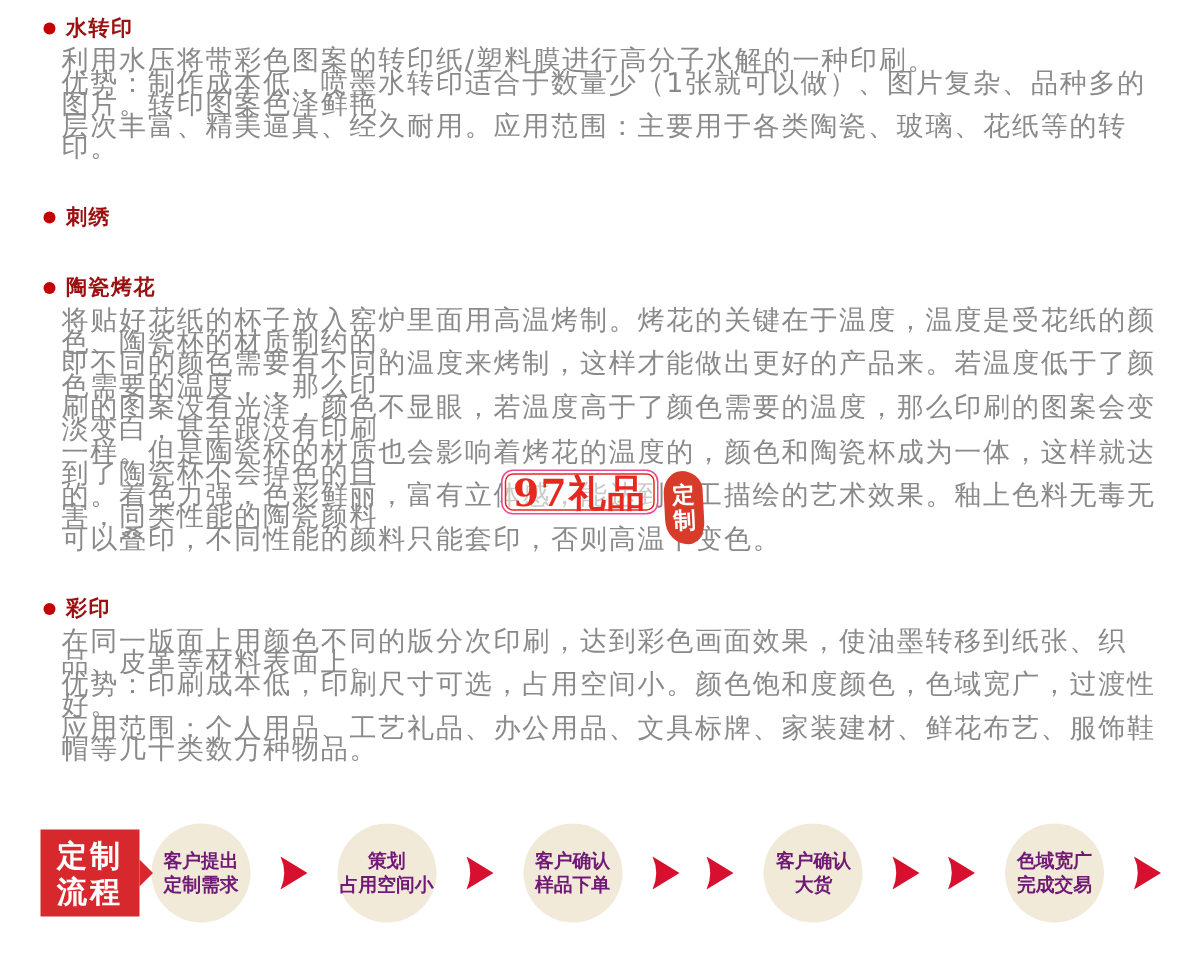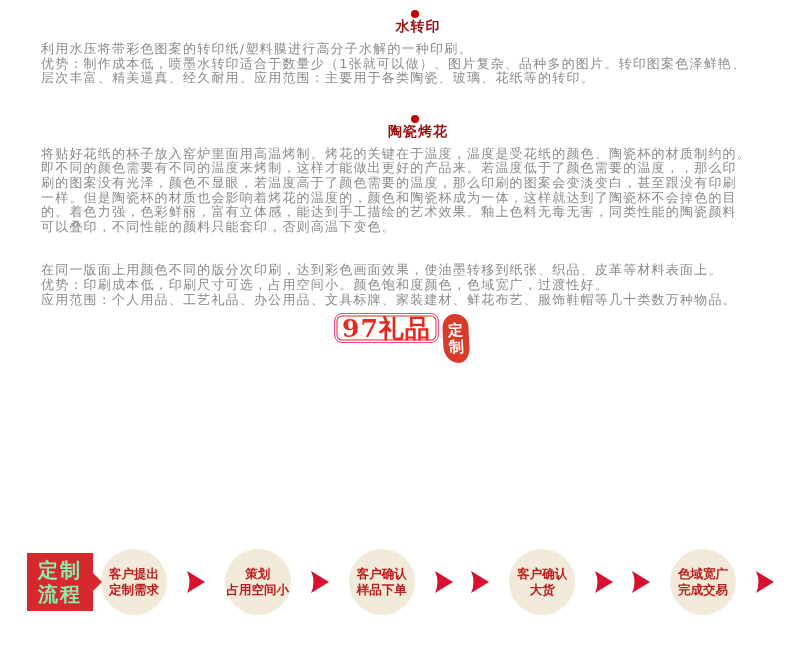--- a/index.html
+++ b/index.html
@@ -9,34 +9,34 @@
     width:800px; height:648px;
     background:#ffffff;
     overflow:hidden;
     font-family:"DejaVu Sans","Liberation Sans",sans-serif;
   }
   
   .sections { position:absolute; top:10px; left:0; width:800px; }
   .section { margin-bottom:29px; }
   .section-head {
     display:flex; align-items:center;
-    padding-left:29px; margin-bottom:6px;flex-direction:column;
+    padding-left:29px; margin-bottom:6px;
   }
   .bullet {
     width:8px; height:8px; border-radius:50%;
     background:#c40000; flex:0 0 auto;
   }
   .section-title {
     margin-left:7px;
     font-size:14px; font-weight:bold;
     color:#9a1010; letter-spacing:1px;
   }
   .section-body {
     margin-left:41px; width:738px;
-    font-size:13px; line-height:14.6px;
+    font-size:18px; line-height:14.6px;
     color:#8a8a8a; letter-spacing:1.2px;
     white-space:pre-line;
   }
   
   .wm-box {
     position:absolute; left:334px; top:313px;
     height:30px; padding:0 7px;
     border:1px solid #ec4899; border-radius:8px;
     box-shadow:inset 0 0 0 1.5px #ffffff, inset 0 0 0 2.5px #e8281e;
     display:flex; align-items:center;
@@ -65,41 +65,41 @@
   .flow {
     position:absolute; left:27px; top:548px;
     width:746px; height:68px;
     display:flex; align-items:center;
   }
   .flow-label {
     position:relative;
     width:66px; height:58px; flex:0 0 auto;
     background:#d7282d;
     display:flex; align-items:center; justify-content:center;
-    color:#86efac; font-size:20px; font-weight:bold;
+    color:#ffffff; font-size:20px; font-weight:bold;
     letter-spacing:2px; line-height:24px;
     white-space:pre-line; text-align:center;
   }
   .flow-label::after {
     content:""; position:absolute; right:-9px; top:50%;
     transform:translateY(-50%);
     border-top:9px solid transparent;
     border-bottom:9px solid transparent;
     border-left:9px solid #d7282d;
   }
   .flow-steps {
     flex:1; display:flex; align-items:center;
     justify-content:space-between; margin-left:8px;
   }
   .step {
     width:66px; height:66px; border-radius:50%;
     background:#f2ead9; flex:0 0 auto;
     display:flex; align-items:center; justify-content:center;
     text-align:center;
-    font-size:12.5px; font-weight:bold; color:#b91c1c;
+    font-size:12.5px; font-weight:bold; color:#701a75;
     line-height:16px; white-space:pre-line;
   }
   .flow-arrow { flex:0 0 auto; display:flex; margin:0 -2px; }
 </style>
 </head>
 <body>
 
 <div class="page">
 
   <div class="sections">
@@ -108,37 +108,45 @@
       <div class="section-head">
         <span class="bullet"></span>
         <span class="section-title">水转印</span>
       </div>
       <div class="section-body">利用水压将带彩色图案的转印纸/塑料膜进行高分子水解的一种印刷。
 优势：制作成本低，喷墨水转印适合于数量少（1张就可以做）、图片复杂、品种多的图片。转印图案色泽鲜艳、
 层次丰富、精美逼真、经久耐用。应用范围：主要用于各类陶瓷、玻璃、花纸等的转印。</div>
     </div>
 
     <div class="section">
+      <div class="section-head">
+        <span class="bullet"></span>
+        <span class="section-title">刺绣</span>
+      </div>
     </div>
 
     <div class="section">
       <div class="section-head">
         <span class="bullet"></span>
         <span class="section-title">陶瓷烤花</span>
       </div>
       <div class="section-body">将贴好花纸的杯子放入窑炉里面用高温烤制。烤花的关键在于温度，温度是受花纸的颜色、陶瓷杯的材质制约的。
 即不同的颜色需要有不同的温度来烤制，这样才能做出更好的产品来。若温度低于了颜色需要的温度，，那么印
 刷的图案没有光泽，颜色不显眼，若温度高于了颜色需要的温度，那么印刷的图案会变淡变白，甚至跟没有印刷
 一样。但是陶瓷杯的材质也会影响着烤花的温度的，颜色和陶瓷杯成为一体，这样就达到了陶瓷杯不会掉色的目
 的。着色力强，色彩鲜丽，富有立体感，能达到手工描绘的艺术效果。釉上色料无毒无害，同类性能的陶瓷颜料
 可以叠印，不同性能的颜料只能套印，否则高温下变色。</div>
     </div>
 
 
     <div class="section">
+      <div class="section-head">
+        <span class="bullet"></span>
+        <span class="section-title">彩印</span>
+      </div>
       <div class="section-body">在同一版面上用颜色不同的版分次印刷，达到彩色画面效果，使油墨转移到纸张、织品、皮革等材料表面上。
 优势：印刷成本低，印刷尺寸可选，占用空间小。颜色饱和度颜色，色域宽广，过渡性好。
 应用范围：个人用品、工艺礼品、办公用品、文具标牌、家装建材、鲜花布艺、服饰鞋帽等几十类数万种物品。</div>
     </div>
 
   </div>
 
   <div class="wm-box">
     <span class="wm-text">97礼品</span>
   </div>

